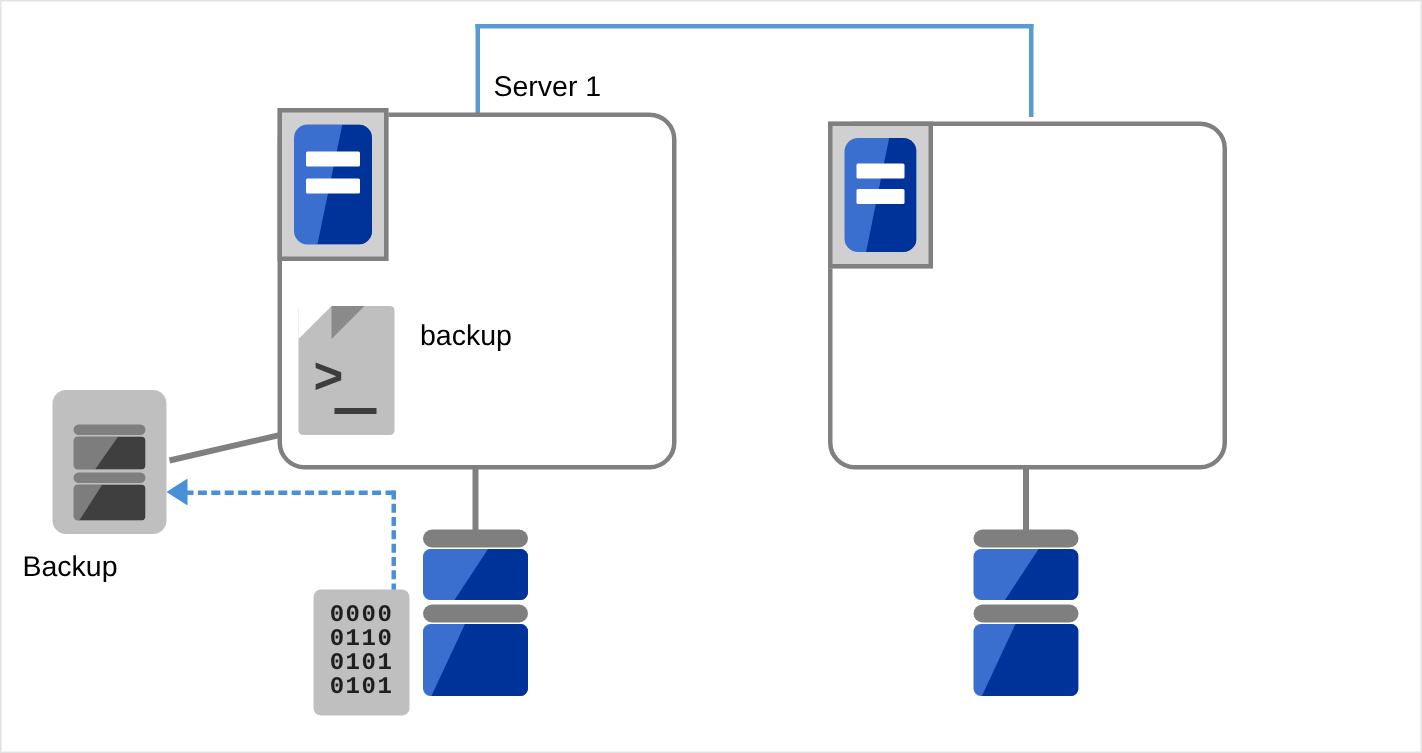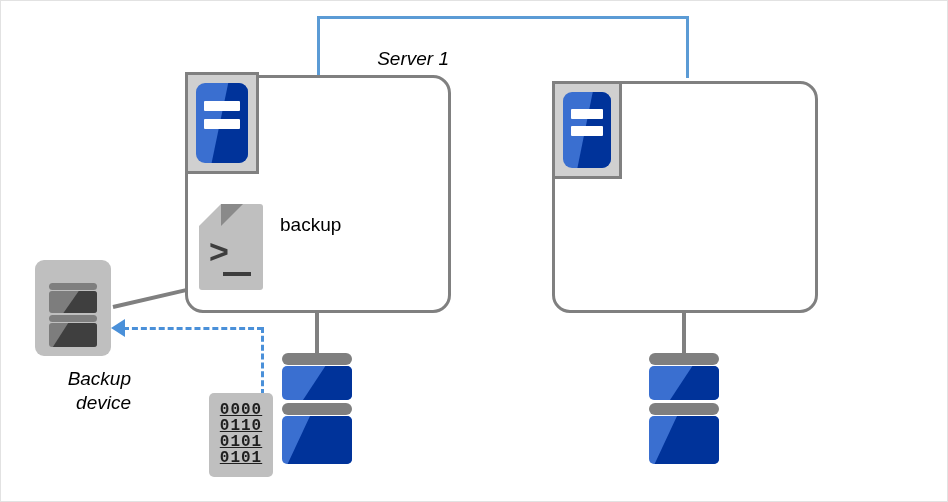--- a/index.html
+++ b/index.html
@@ -20,21 +20,21 @@
 
   
   .label {
     position: absolute;
     color: #000000;
     font-size: 19px;
     line-height: 23px;
     white-space: pre;
     font-family: "Liberation Sans", sans-serif;
   }
-  .label.center { text-align: right; font-style: italic; }
+  .label.center { text-align: left; }
 
   
   .server-box {
     position: absolute;
     border: 3px solid #808080;
     border-radius: 18px;
     background: #ffffff;
     box-sizing: border-box;
   }
 
@@ -189,21 +189,20 @@
   .bin-rows {
     position: absolute;
     left: 0; right: 0; top: 9px;
     text-align: center;
     font-family: "Liberation Mono", monospace;
     font-size: 16px;
     font-weight: bold;
     line-height: 16px;
     color: #1f1f1f;
     letter-spacing: 1px;
-    text-decoration: underline;
   }
   .bin-rows div { white-space: pre; }
 </style>
 </head>
 <body>
 
 <div id="canvas">
 
   <div class="bracket" style="left:316px; top:15px; width:372px; height:62px;"></div>
 
@@ -266,21 +265,20 @@
     <div class="bkp-block top" style="left:14px; top:31px; width:48px; height:22px;">
       <div class="dark"></div>
     </div>
     <div class="bkp-bar" style="left:14px; top:55px; width:48px; height:7px;"></div>
     <div class="bkp-block bot" style="left:14px; top:63px; width:48px; height:24px;">
       <div class="dark"></div>
     </div>
   </div>
 
   <div class="label center" style="left:14px; top:366px; width:116px;">Backup</div>
-  <div class="label center" style="left:14px; top:390px; width:116px;">device</div>
 
   <div class="diag-line" style="left:112px; top:304px; width:76px; transform: rotate(-13deg);"></div>
 
   <div class="dash-v" style="left:260px; top:326px; height:68px;"></div>
   <div class="dash-h" style="left:122px; top:326px; width:140px;"></div>
   <div class="arrow-head" style="left:110px; top:318px;"></div>
 
   <div class="bin-frame" style="left:208px; top:392px; width:64px; height:84px;">
     <div class="bin-rows">
       <div>0000</div>

